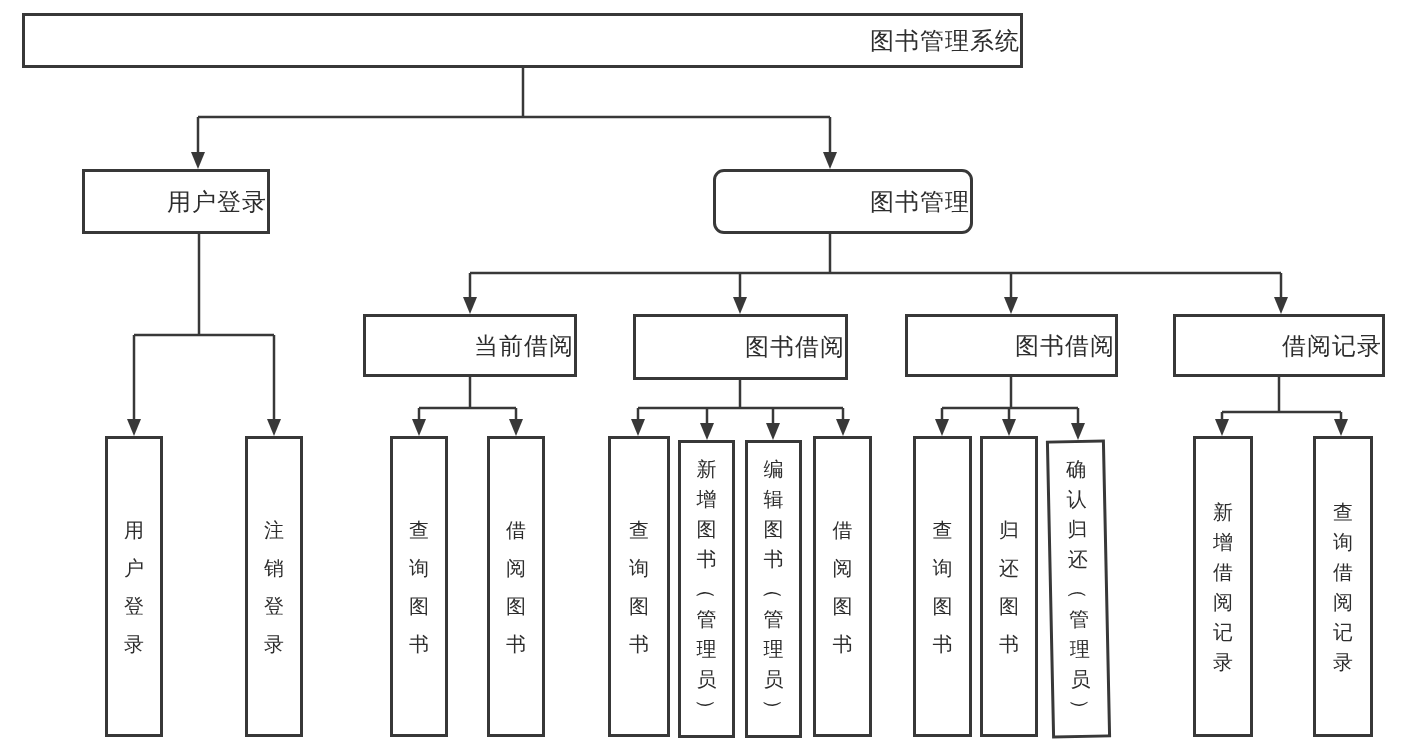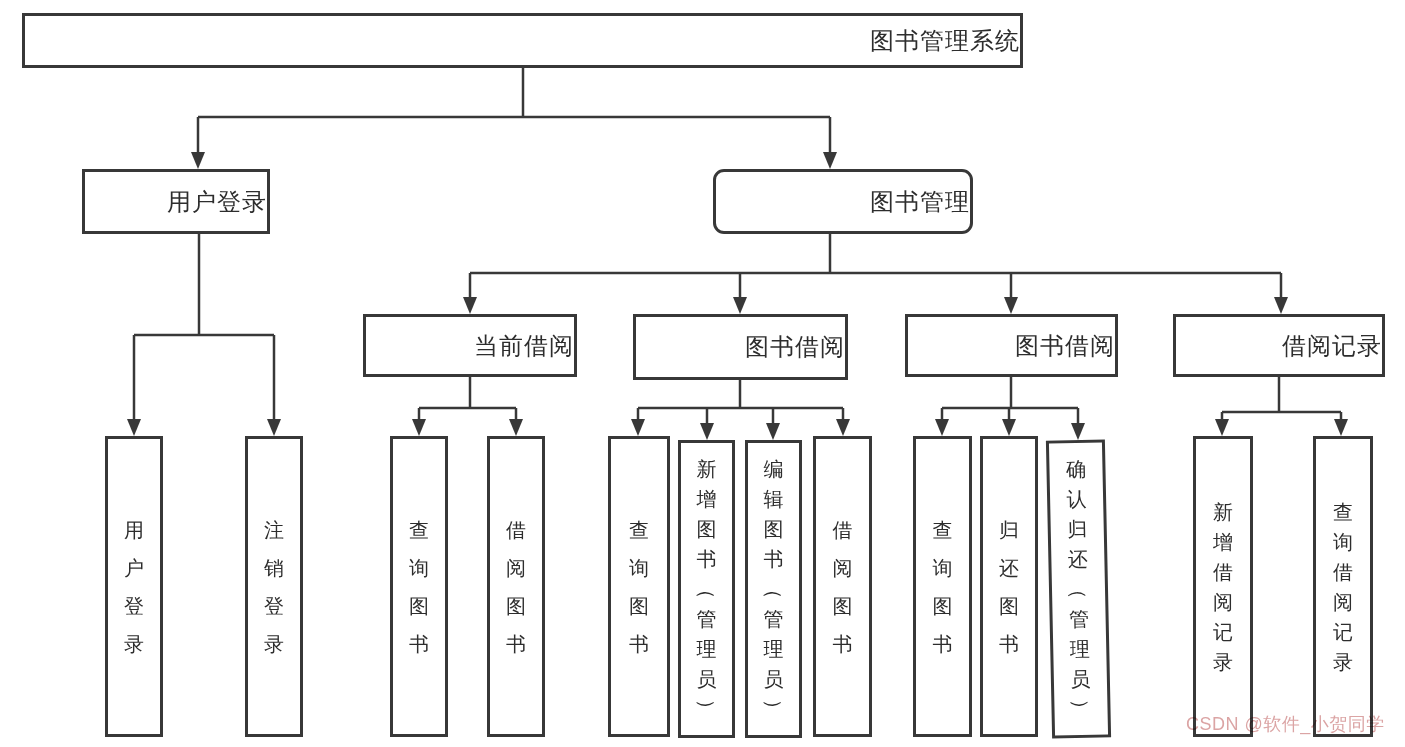--- a/index.html
+++ b/index.html
@@ -212,14 +212,13 @@
       </div>
       <div class="node v" style="left: 1313px; top: 436px; width: 60px; height: 301px;">
         <span class="vchar">查</span>
         <span class="vchar">询</span>
         <span class="vchar">借</span>
         <span class="vchar">阅</span>
         <span class="vchar">记</span>
         <span class="vchar">录</span>
       </div>
     </div>
-  <div class="watermark">CSDN @软件_小贺同学</div>
 </div>
 
 </body></html>

